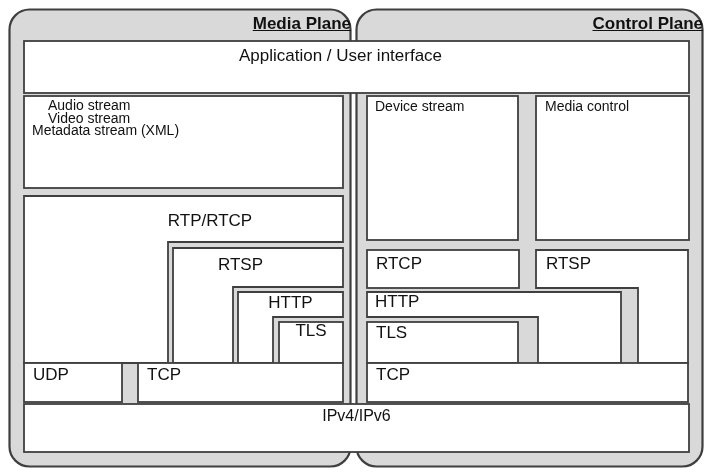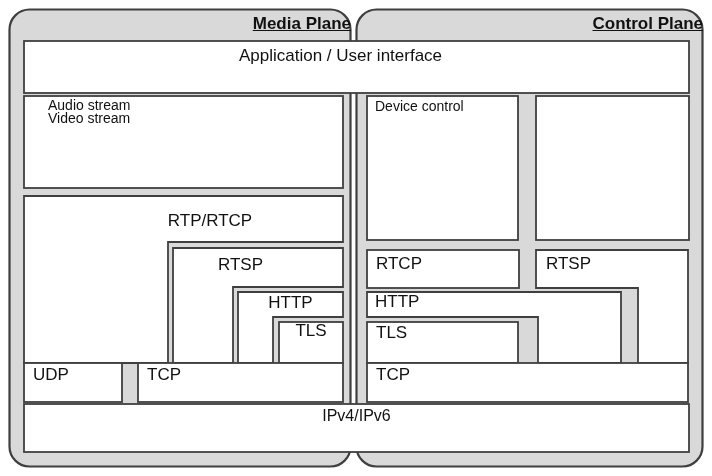--- a/index.html
+++ b/index.html
@@ -66,25 +66,27 @@
 
   <div class="lbl title center" style="left:9px;top:14px;width:342px;">Media Plane</div>
   <div class="lbl title center" style="left:357px;top:14px;width:346px;">Control Plane</div>
 
   <div class="lbl center" style="left:8px;top:46px;width:665px;">Application / User interface</div>
   <div class="lbl center" style="left:24px;top:406px;width:665px;font-size:16px;">IPv4/IPv6</div>
 
   <div class="lbl small" style="left:32px;top:99px;">
     <div class="indent">Audio stream</div>
     <div class="indent">Video stream</div>
+    <div>Metadata stream (XML)</div>
   </div>
 
   <div class="lbl ctrl-lines" style="left:375px;top:98px;">
-    <div>Device control</div>
+    <div>Device stream</div>
   </div>
+  <div class="lbl ctrl-lines" style="left:545px;top:98px;">Media control</div>
 
   <div class="lbl center" style="left:24px;top:211px;width:372px;">RTP/RTCP</div>
   <div class="lbl center" style="left:173px;top:255px;width:135px;">RTSP</div>
   <div class="lbl center" style="left:238px;top:293px;width:105px;">HTTP</div>
   <div class="lbl center" style="left:279px;top:321px;width:64px;">TLS</div>
   <div class="lbl" style="left:33px;top:365px;">UDP</div>
   <div class="lbl" style="left:147px;top:365px;">TCP</div>
 
   <div class="lbl" style="left:376px;top:254px;">RTCP</div>
   <div class="lbl" style="left:546px;top:254px;">RTSP</div>

